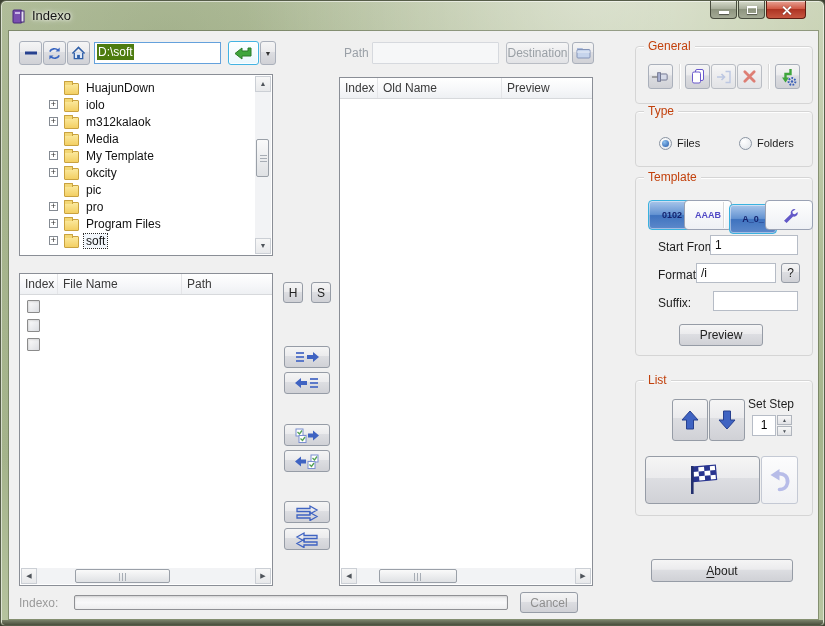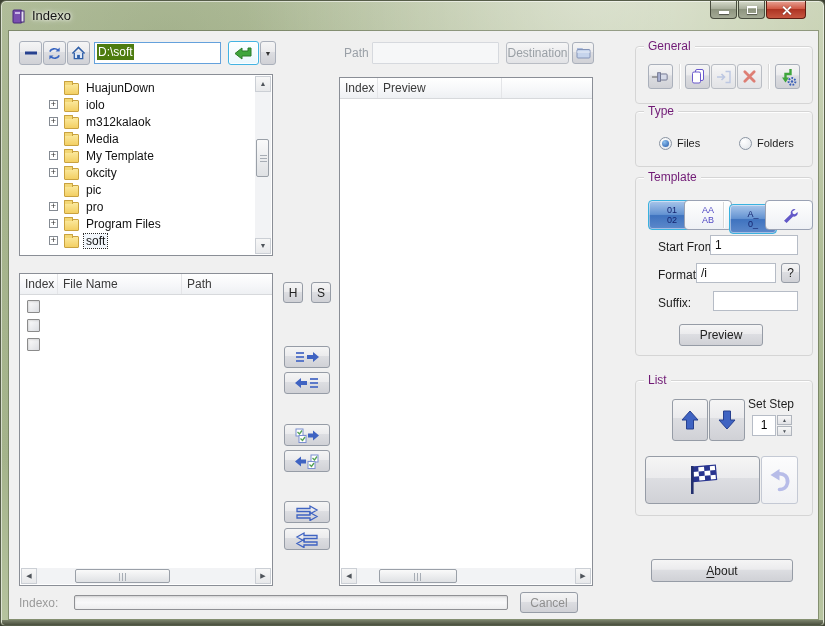--- a/index.html
+++ b/index.html
@@ -103,30 +103,30 @@
   
   .cbrows { position:absolute; left:7px; top:26px; }
   .cbrow { height:19px; }
   .cbox { width:13px; height:13px; border:1px solid #8b8b8b; border-radius:1px;
     background:linear-gradient(135deg,#fdfdfd,#dcdee2); box-shadow:inset 1px 1px 2px rgba(0,0,0,.12); }
 
   
   .gbox { position:absolute; border:1px solid #d5d5d5; border-radius:4px;
     box-shadow:inset 0 1px 0 rgba(255,255,255,.9); }
   .glabel { position:absolute; top:-8px; left:8px; background:#f0f0f0; padding:0 4px;
-    font-size:12px; color:#701a75; }
+    font-size:12px; color:#c2410c; }
 
   
   .ibtn { position:absolute; width:25px; height:25px; }
   .sep-v { position:absolute; width:1px; background:#d8d8d8; box-shadow:1px 0 0 #fff; }
 
   
   .tbtn { position:absolute; width:48px; height:30px; border-radius:4px; display:flex;
-    flex-direction:column; align-items:center; justify-content:center;
-    font-size:9px; font-weight:normal; line-height:10px; letter-spacing:0; }
+    flex-direction:row; align-items:center; justify-content:center;
+    font-size:9px; font-weight:bold; line-height:10px; letter-spacing:0; }
   .tbtn.normal { background:linear-gradient(#fefefe,#eef0f5); border:1px solid #9aa2b4; color:#5149c5; }
   .tbtn.pressed { background:linear-gradient(#a9c6ea 0%,#6493d2 48%,#3f73bf 52%,#5d89cb 100%);
     border:1px solid #3ab2df; color:#15246f; box-shadow:inset 0 0 0 1px rgba(255,255,255,.45); }
 
   .fieldlbl { position:absolute; font-size:12px; color:#1d1d1d; }
   .tinput { position:absolute; height:20px; border:1px solid #b6bcc6; background:#fff;
     font-size:12px; padding:0 4px; font-family:"Liberation Sans", sans-serif; color:#111; }
 
   
   .radio { position:absolute; width:13px; height:13px; border:1px solid #8a94a2; border-radius:50%;
@@ -397,20 +397,21 @@
         <path d="M23 4.5H10V2l-7 4 7 4V7.5h13z" fill="none" stroke="#3f63c2" stroke-width="1.3"></path>
         <path d="M23 12.5H10V10l-7 4 7 4v-2.5h13z" fill="none" stroke="#3f63c2" stroke-width="1.3" transform="translate(0,-1.5)"></path>
       </svg>
         </span>
     </div>
 
     <div class="panel" style="left:330px;top:46px;width:254px;height:509px;">
       <div class="lheader">
 
       <div class="hcell">Index</div>
+          <div class="hcell">Old Name</div>
           <div class="hcell">Preview</div>
         </div>
       <div class="hscroll">
         <div class="sarrow">◀</div>
         <div class="strack">
             <div class="sthumb" style="left:22px;width:78px;"></div>
           </div>
         <div class="sarrow">▶</div>
       </div>
     </div>

